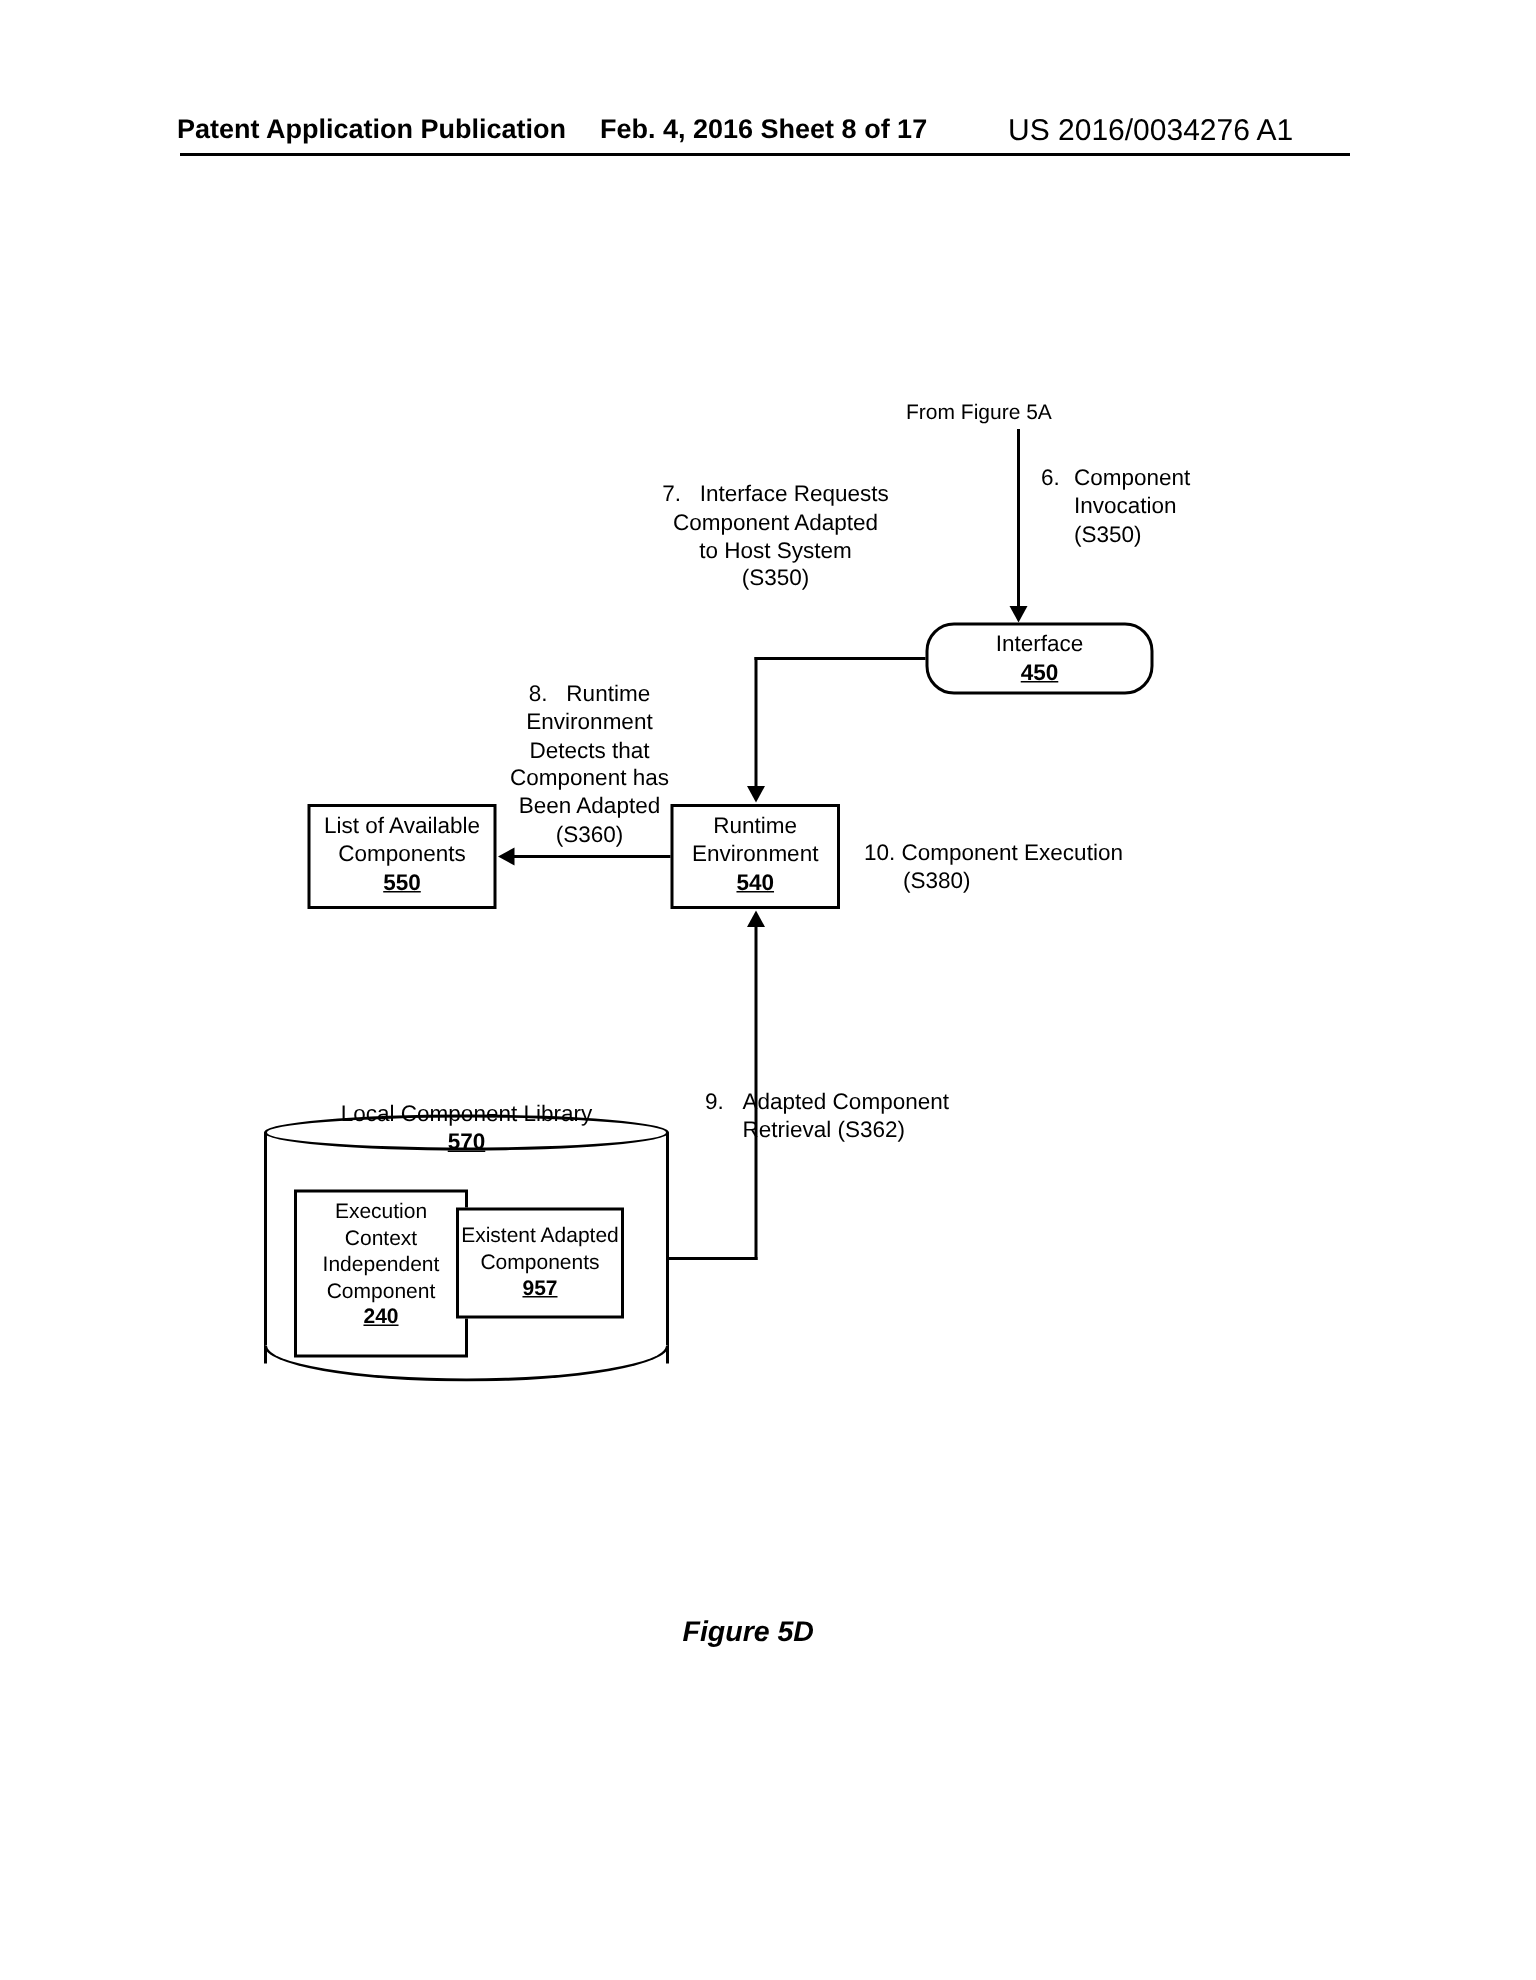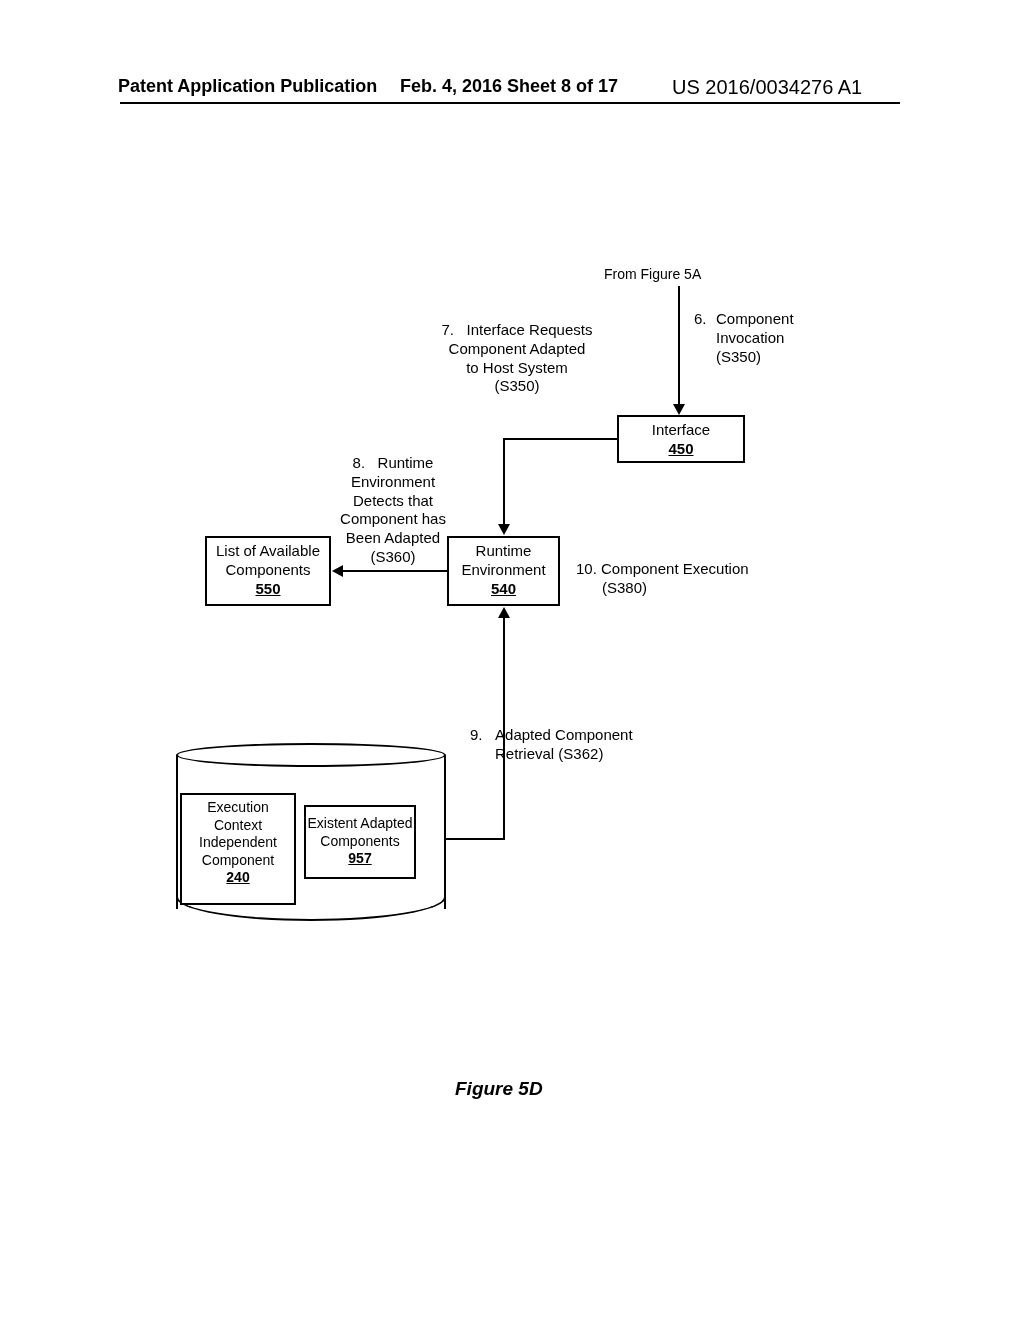--- a/index.html
+++ b/index.html
@@ -36,33 +36,33 @@
 
   .seg { position: absolute; background: #000; }
 
   
   .cyl { position: absolute; }
   .cyl .body { position: absolute; border-left: 2px solid #000; border-right: 2px solid #000; background: #fff; }
   .cyl .top-e { position: absolute; border: 2px solid #000; border-radius: 50%; background: #fff; }
   .cyl .bot-e { position: absolute; border: 2px solid #000; border-top: none; border-radius: 0 0 50% 50% / 0 0 100% 100%; background: #fff; }
 
   
-  #box-interface { left: 617px; top: 415px; width: 128px; height: 48px; }
+  #box-interface { left: 617px; top: 415px; width: 152px; height: 48px; border-radius: 19px; }
 
   
   #box-runtime { left: 447px; top: 536px; width: 113px; height: 70px; }
 
   
   #box-list { left: 205px; top: 536px; width: 126px; height: 70px; }
 
   
   #cyl-lib { left: 176px; top: 743px; width: 270px; height: 178px; }
 
   
-  #box-ecic { left: 180px; top: 793px; width: 116px; height: 112px; }
+  #box-ecic { left: 196px; top: 793px; width: 116px; height: 112px; }
   #box-eac  { left: 304px; top: 805px; width: 112px; height: 74px; }
 
 </style>
 </head>
 <body>
 
 <div class="page">
 
   <div class="hdr">
     <div class="hdr-line"></div>
@@ -144,20 +144,24 @@
 
   <div class="seg" style="left:444px; top:838px; width:61px; height:2px;"></div>
   <div class="ah left" style="left:435px; top:833px;"></div>
 
   <div id="cyl-lib" class="cyl">
     <div class="body" style="left:0; top:12px; width:270px; height:154px;"></div>
     <div class="bot-e" style="left:0; top:154px; width:270px; height:24px;"></div>
     <div class="top-e" style="left:0; top:0; width:270px; height:24px;"></div>
   </div>
 
+  <div class="lbl" style="left:176px; top:734px; width:270px;">
+    <span>Local Component Library</span><br>
+    <span class="ref">570</span>
+  </div>
 
   <div id="box-ecic" class="box">
     <div class="title" style="font-size:14px;">
       <span>Execution</span><br>
       <span>Context</span><br>
       <span>Independent</span><br>
       <span>Component</span><br>
       <span class="ref">240</span>
     </div>
   </div>

